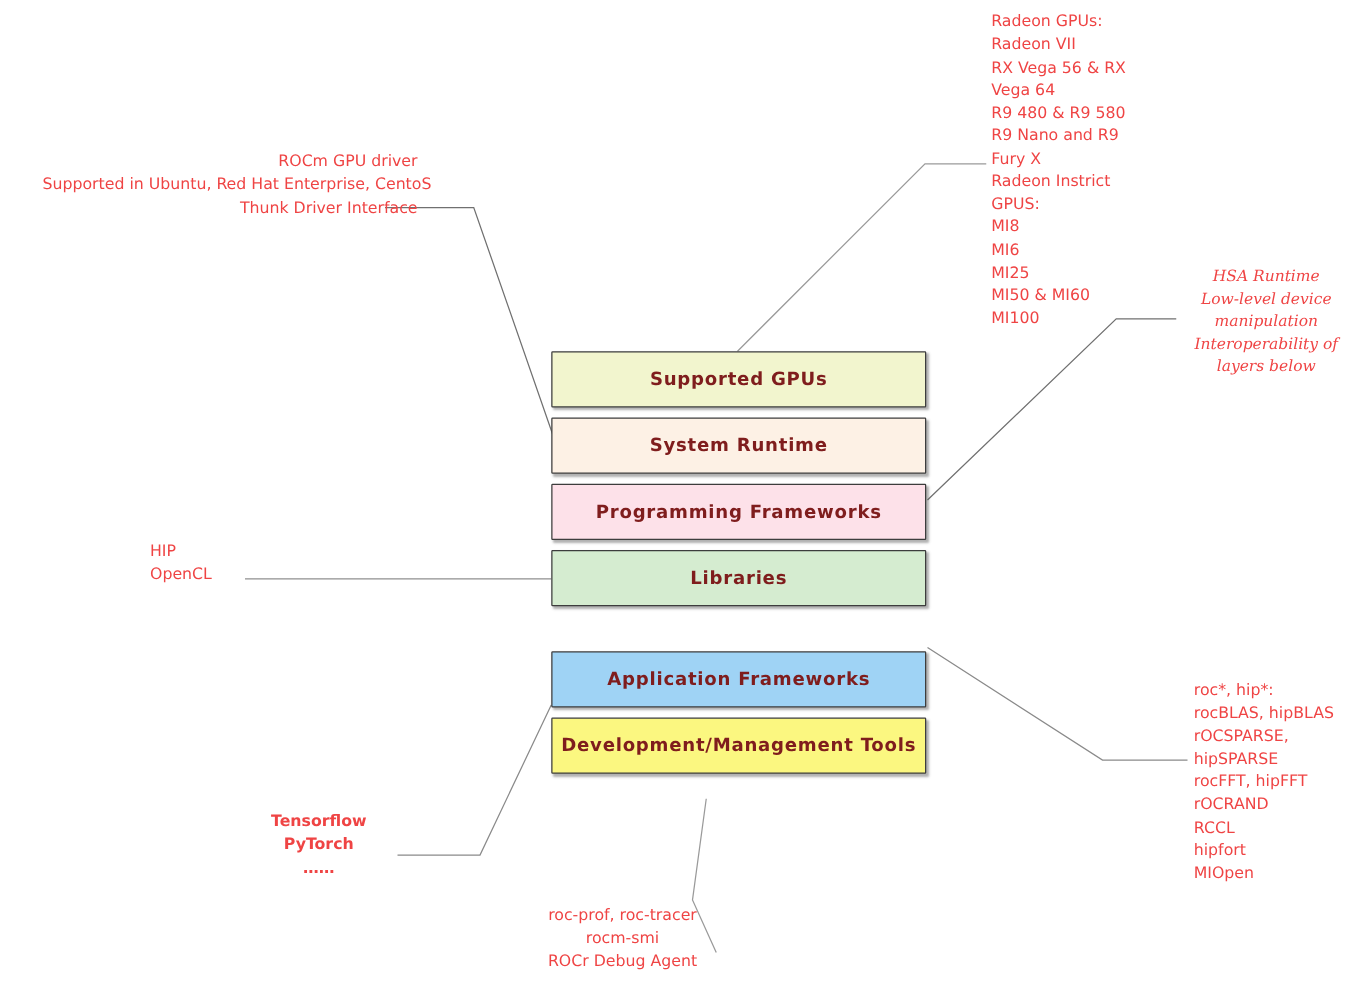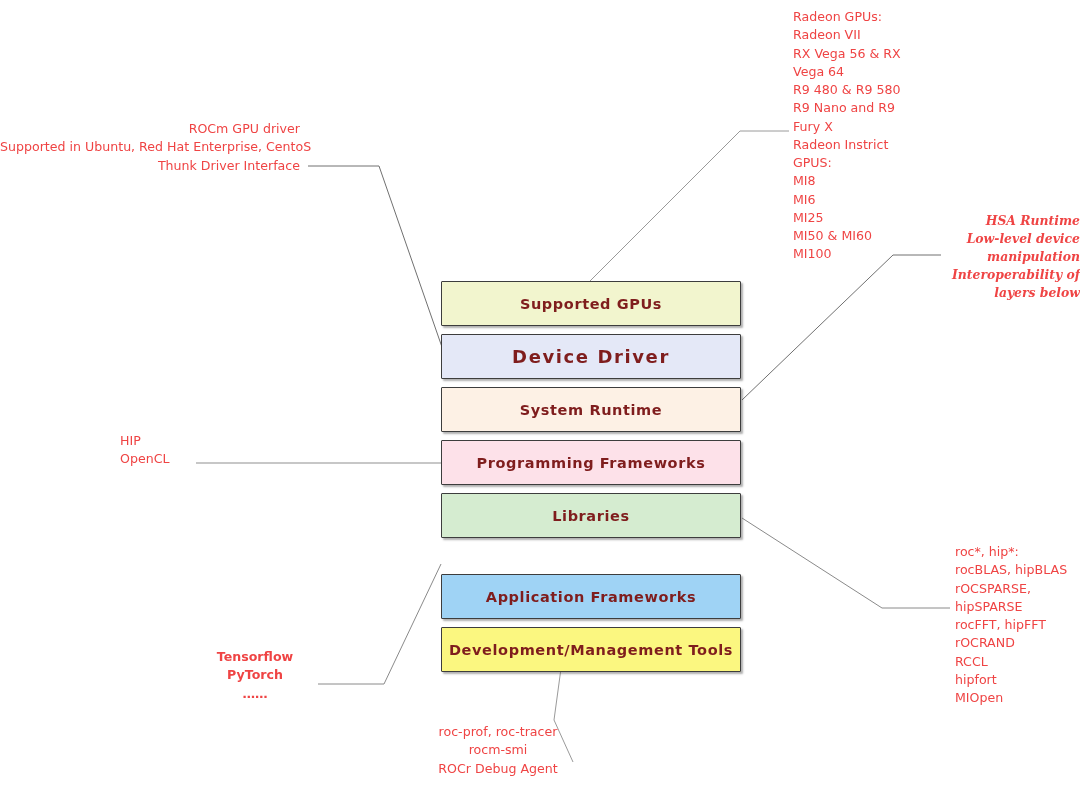--- a/index.html
+++ b/index.html
@@ -86,33 +86,33 @@
   }
   .annotation .line {
     display: block;
   }
 
   #ann-gpu-driver {
     left: 0px;
     top: 120px;
     width: 300px;
     text-align: right;
+    padding-left: 34px;
   }
   #ann-radeon-gpus {
     left: 793px;
     top: 8px;
     width: 250px;
     text-align: left;
   }
   #ann-hsa-runtime {
     left: 946px;
     top: 212px;
     width: 134px;
-    text-align: right;
-    font-weight: bold;
+    text-align: center;
   }
   #ann-prog-frameworks {
     left: 120px;
     top: 432px;
     width: 125px;
     text-align: left;
   }
   #ann-libraries {
     left: 955px;
     top: 543px;
@@ -154,23 +154,20 @@
 
     <polyline points="573,762 554,720 565,639" fill="none" stroke="#9a9a9a" stroke-width="1"></polyline>
   </svg>
 
   <div class="stack">
 
     <div class="layer-box" style="background: rgb(242, 245, 206); border-color: rgb(61, 61, 61);">
       <span class="layer-label">Supported GPUs</span>
     </div>
 
-    <div class="layer-box emphasis" style="background: rgb(228, 232, 247); border-color: rgb(61, 61, 61);">
-      <span class="layer-label">Device Driver</span>
-    </div>
 
     <div class="layer-box" style="background: rgb(253, 241, 229); border-color: rgb(61, 61, 61);">
       <span class="layer-label">System Runtime</span>
     </div>
 
     <div class="layer-box" style="background: rgb(253, 225, 233); border-color: rgb(61, 61, 61);">
       <span class="layer-label">Programming Frameworks</span>
     </div>
 
     <div class="layer-box" style="background: rgb(213, 236, 208); border-color: rgb(61, 61, 61);">

